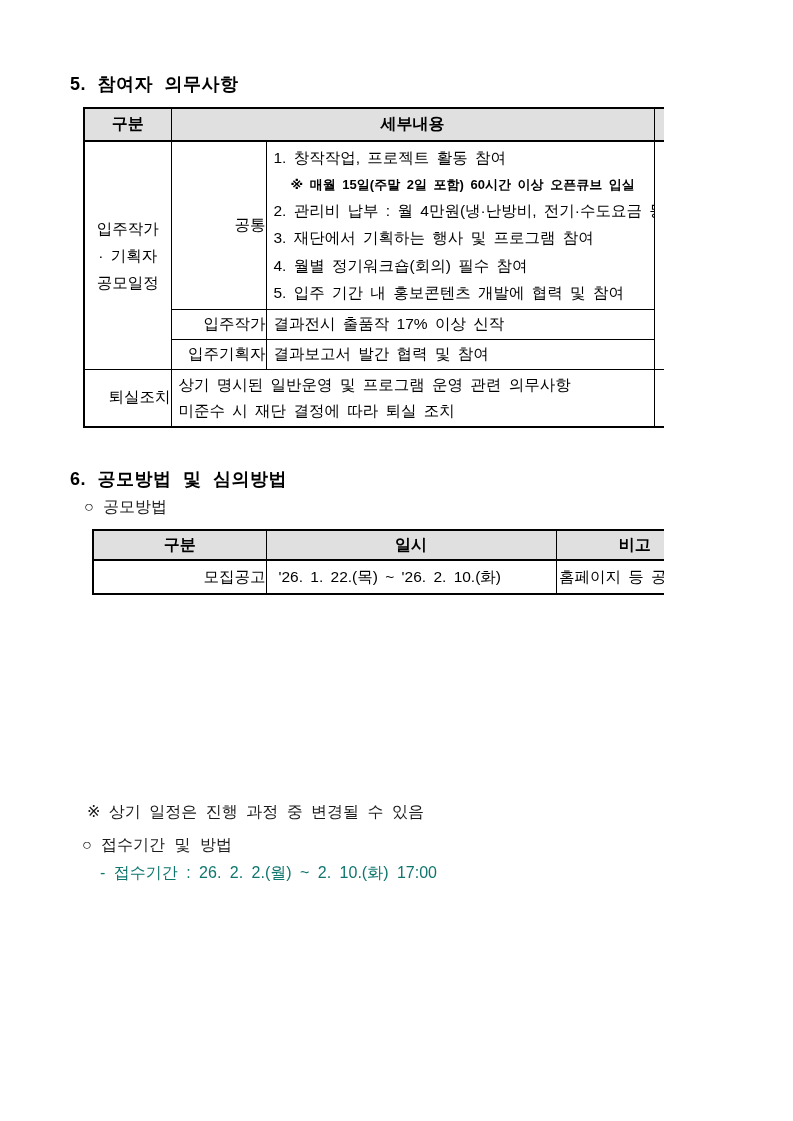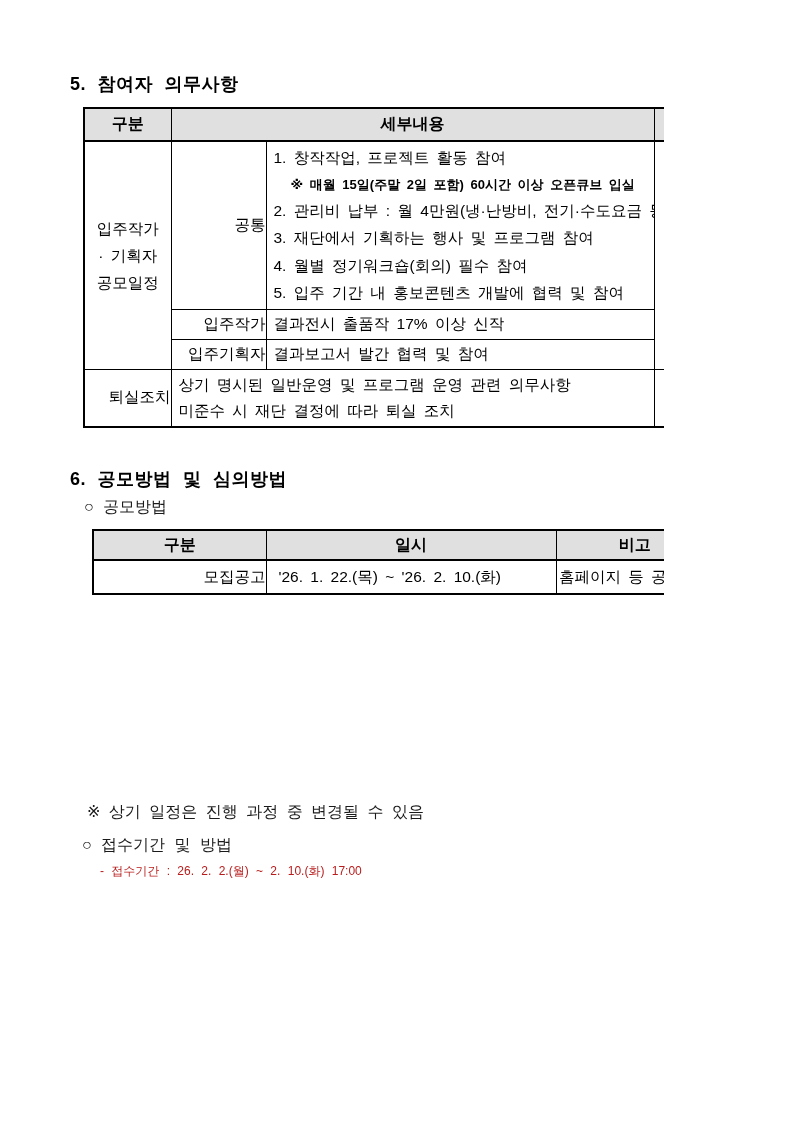--- a/index.html
+++ b/index.html
@@ -70,23 +70,23 @@
   .t2 .r-head { height: 30px; }
   .t2 .r-body { height: 34px; }
   .t2 .dt-cell { padding-left: 12px; }
 
   .note-line {
     font-size: 16px;
     word-spacing: 4px;
     color: #1a1a1a;
   }
   .dash-line {
-    font-size: 12px;
+    font-size: 16px;
     word-spacing: 4px;
-    color: #b91c1c;
+    color: #0f766e;
   }
   .method-strong {
     font-weight: bold;
     text-decoration: underline;
     text-decoration-thickness: 2px;
     text-underline-offset: 4px;
     letter-spacing: 0.2px;
   }
   .apply-note { width: 622px; }
   .apply-note .l1 {

